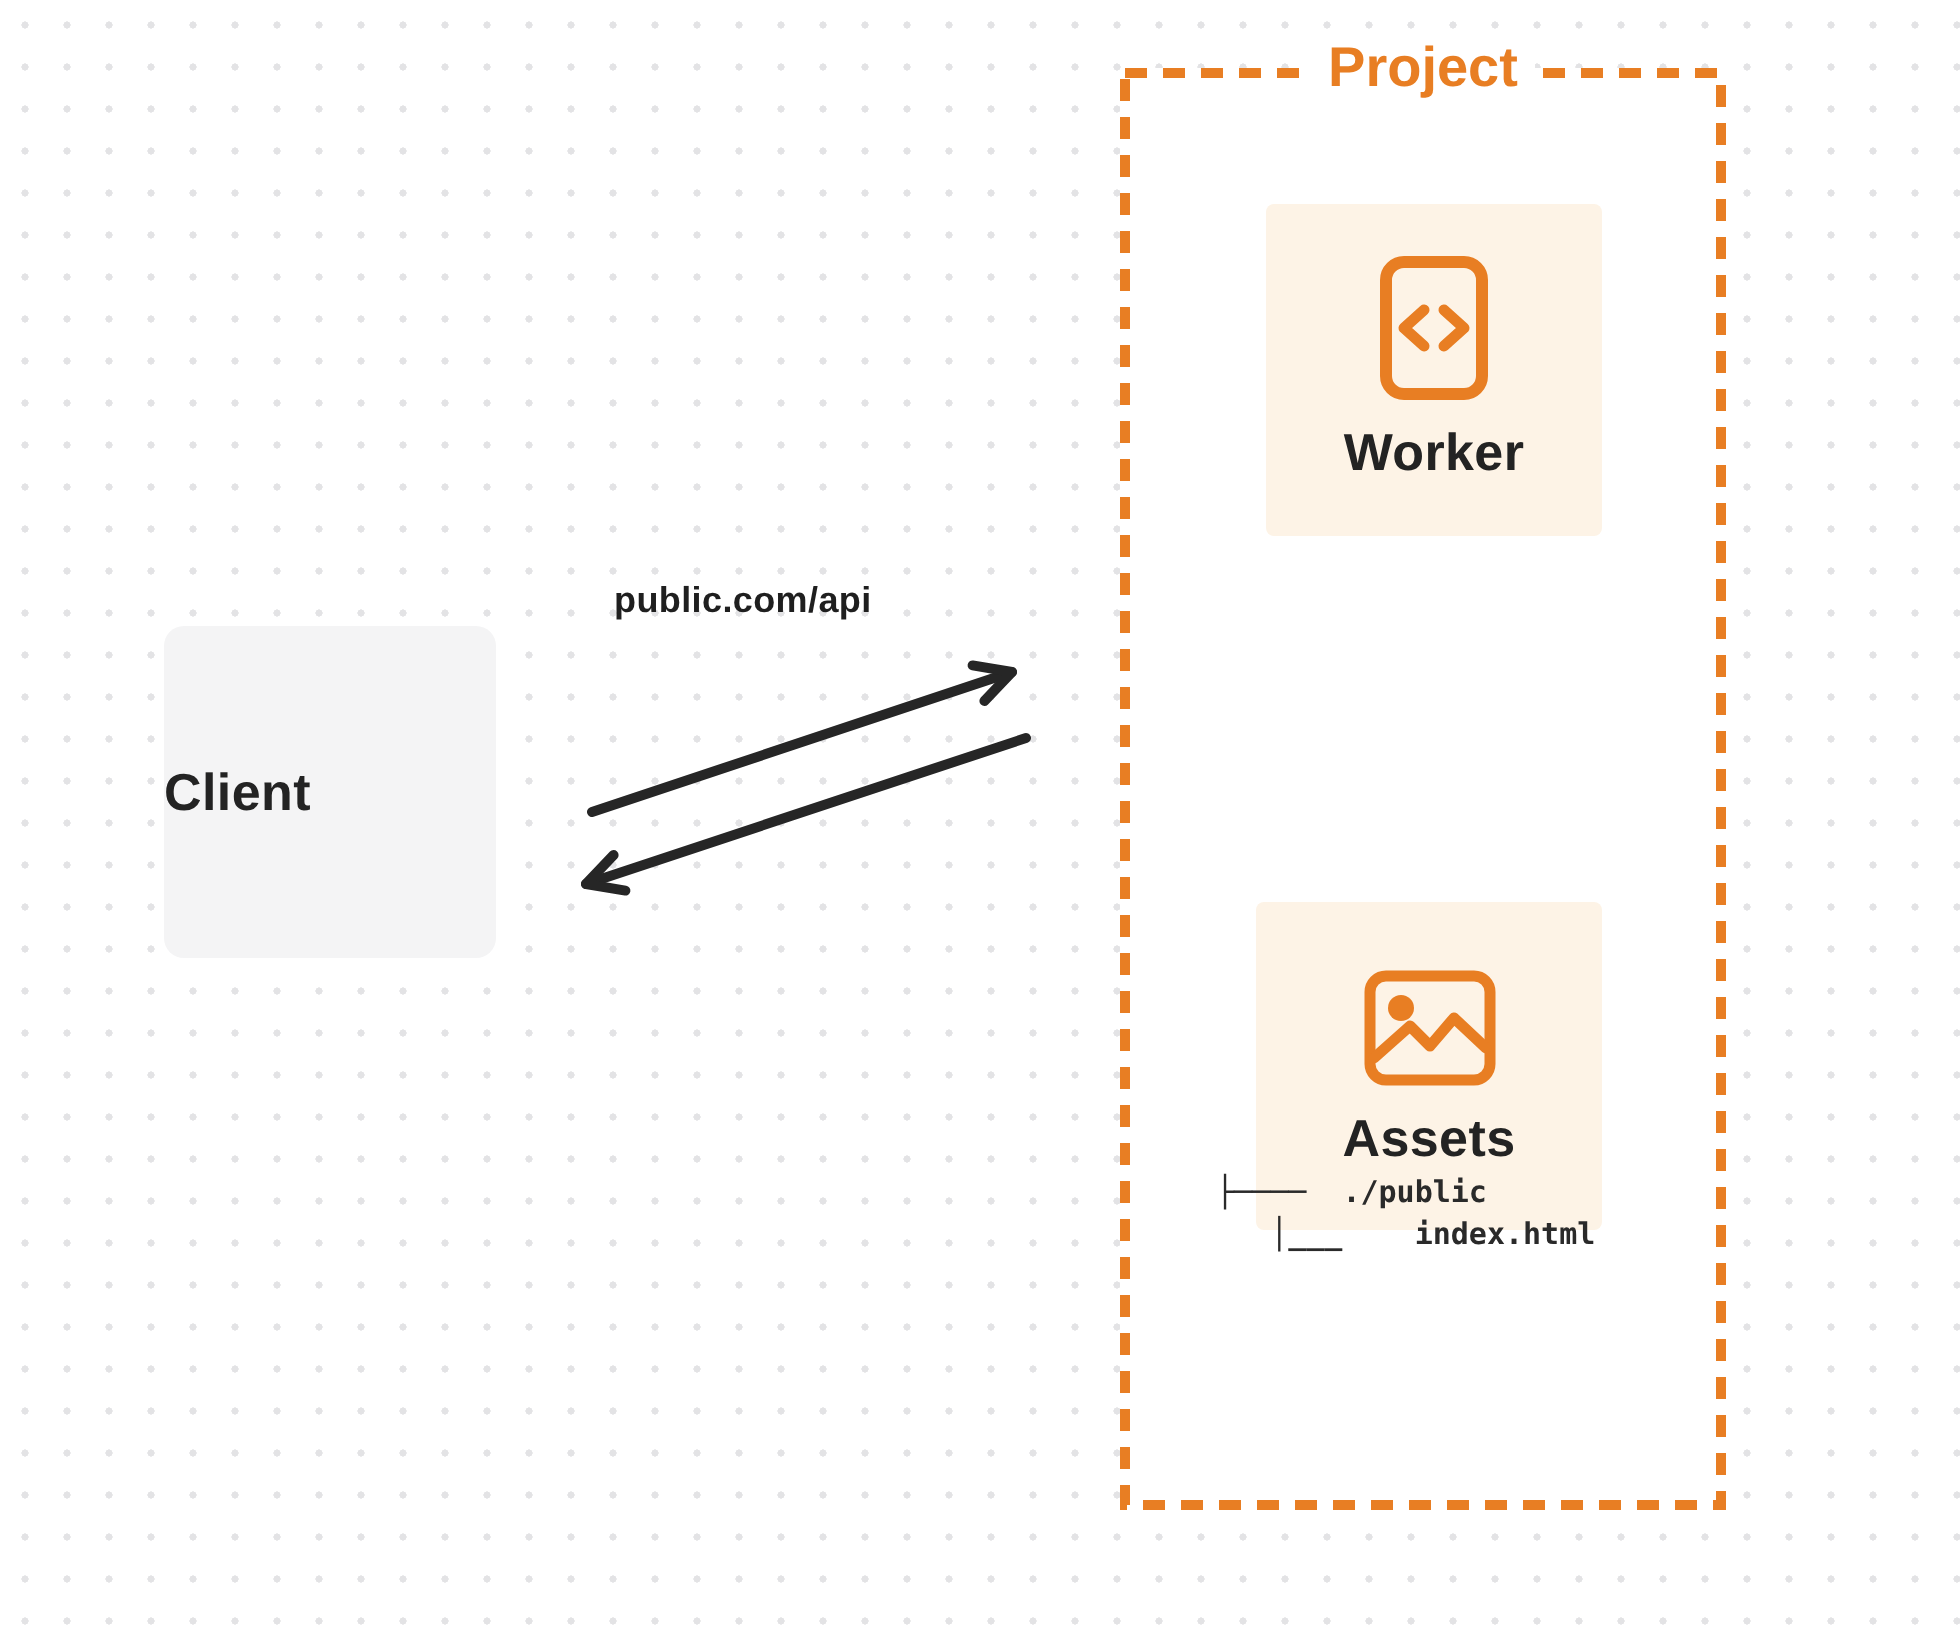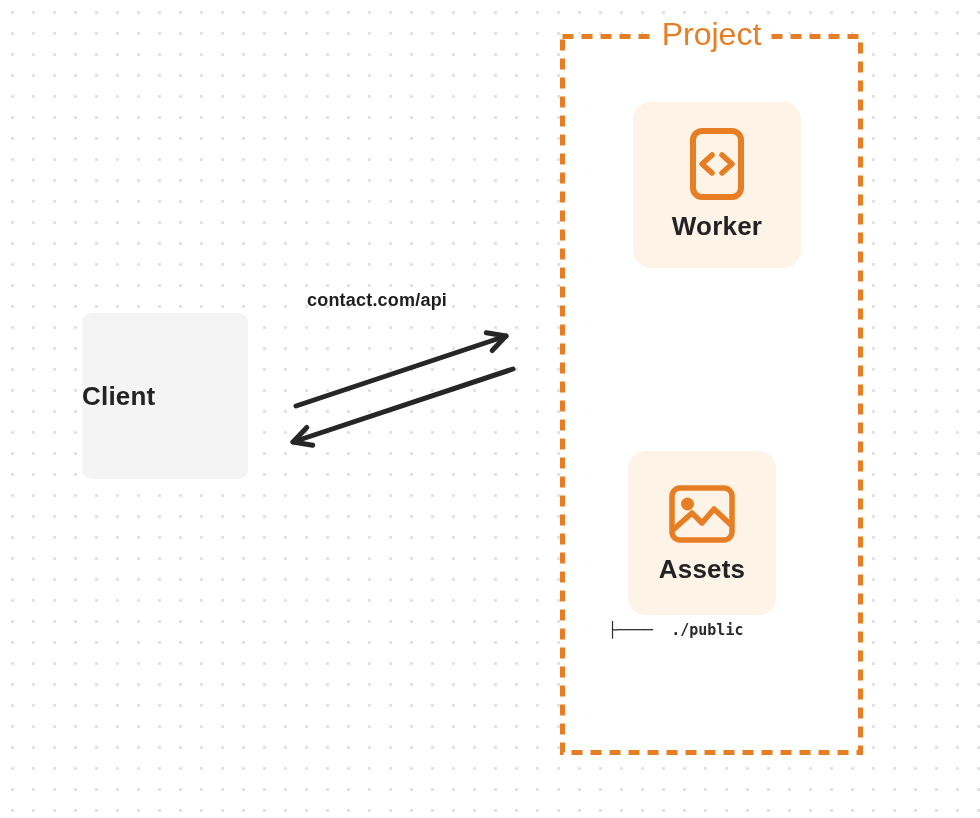--- a/index.html
+++ b/index.html
@@ -48,64 +48,64 @@
   .project{
     position:absolute;left:560px;top:34px;
     width:303px;height:721px;
     background:#ffffff;
   }
   .dashed-border{position:absolute;left:0;top:0;width:303px;height:721px;}
   .dash-stroke{stroke:var(--accent-orange);stroke-width:5;fill:none;}
   .project-label{
     position:absolute;top:-15px;left:50%;transform:translateX(-50%);
     background:#ffffff;padding:0 9px;
-    font-size:32px;font-weight:400;color:var(--accent-orange);
+    font-size:28px;font-weight:700;color:var(--accent-orange);
     white-space:nowrap;line-height:30px;text-align:right;
   }
   
   .node{
     position:absolute;
     background:var(--panel-cream);
-    border-radius:18px;
+    border-radius:4px;
     display:flex;flex-direction:column;align-items:center;text-align:right;
   }
   .node-worker{left:73px;top:68px;width:168px;height:166px;}
-  .node-assets{left:68px;top:417px;width:148px;height:164px;}
+  .node-assets{left:68px;top:417px;width:173px;height:164px;}
   .node-worker .node-icon{margin-top:26px;}
   .node-assets .node-icon{margin-top:34px;}
   .node .node-label{
     margin-top:11px;
     font-size:26px;font-weight:700;color:var(--ink-dark);letter-spacing:0.2px;
   }
   .orange-stroke{stroke:var(--accent-orange);fill:none;}
   .orange-fill{fill:var(--accent-orange);}
   
   .file-tree{
-    position:absolute;left:48px;top:586px;
+    position:absolute;left:48px;top:552px;
   }
   .tree-line{
     font-family:"DejaVu Sans Mono",monospace;
     font-size:15px;font-weight:700;
     line-height:21px;color:#2a2a2a;
     white-space:pre;
   }
 </style>
 </head>
 <body>
 
 <div class="canvas">
 
   <svg class="arrows" viewBox="0 0 980 818">
     <path class="arrow-stroke" d="M296,406 L506,336"></path>
     <path class="arrow-stroke" d="M486.3,332.7 L506,336 L492.2,350.5"></path>
     <path class="arrow-stroke" d="M513,369 L293,442"></path>
     <path class="arrow-stroke" d="M312.7,445.3 L293,442 L306.8,427.5"></path>
   </svg>
 
-  <div class="api-label">contact.com/api</div>
+  <div class="api-label">public.com/api</div>
 
   <div class="client-box">
     <span class="node-label">Client</span>
   </div>
 
   <div class="project">
     <svg class="dashed-border" viewBox="0 0 303 721">
       <rect class="dash-stroke" x="2.5" y="2.5" width="298" height="716" stroke-dasharray="11 8"></rect>
     </svg>
     <div class="project-label">Project</div>
@@ -123,16 +123,17 @@
       <svg class="node-icon" width="66" height="58" viewBox="0 0 66 58">
         <rect class="orange-stroke" x="3" y="3" width="60" height="52" rx="8" stroke-width="5.5"></rect>
         <circle class="orange-fill" cx="18.5" cy="19" r="6.5"></circle>
         <polyline class="orange-stroke" points="5,44 23,28 33,38 45,24 61,39" stroke-width="5.5" stroke-linejoin="round" stroke-linecap="round"></polyline>
       </svg>
       <div class="node-label">Assets</div>
     </div>
 
     <div class="file-tree">
       <div class="tree-line">├────  ./public</div>
+      <div class="tree-line">   │___    index.html</div>
     </div>
   </div>
 
 </div>
 
 </body></html>

